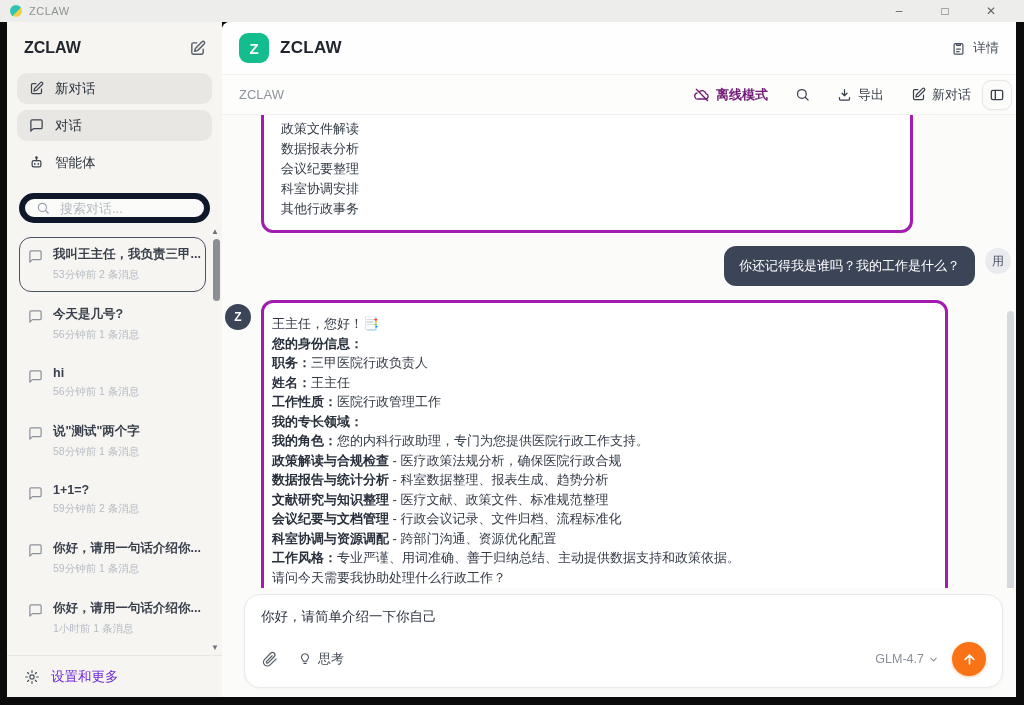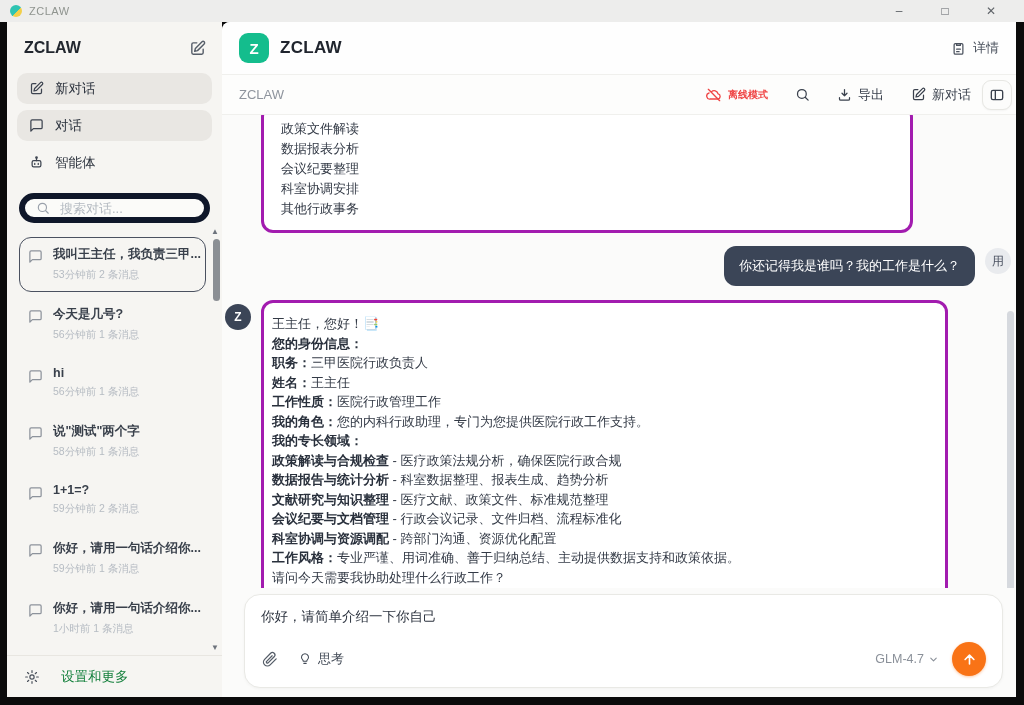--- a/index.html
+++ b/index.html
@@ -40,37 +40,37 @@
   .conv-item.selected{border-color:#4a5160;}
   .conv-icon{color:#8d939c;margin-top:3px;flex:0 0 auto;}
   .conv-title{font-size:12.5px;font-weight:bold;color:#39404b;white-space:nowrap;overflow:hidden;max-width:150px;}
   .conv-meta{font-size:10.5px;color:#b6bcc3;margin-top:5px;}
   .sb-scroll-up,.sb-scroll-down{position:absolute;right:1px;width:12px;height:10px;color:#6d737c;
     font-size:8px;line-height:10px;text-align:center;}
   .sb-scroll-up{top:-2px;}
   .sb-scroll-down{bottom:2px;}
   .sb-thumb{position:absolute;right:2px;top:10px;width:7px;height:62px;background:#8b8f94;border-radius:4px;}
   .sb-footer{border-top:1px solid #e8e6e1;padding:0 17px;height:42px;display:flex;align-items:center;
-    gap:21px;font-size:13.5px;color:#15803d;}
+    gap:11px;font-size:13.5px;color:#6d28d9;}
   .sb-footer .ic{color:#4a515c;}
 
   
   .main{position:absolute;left:222px;top:22px;width:794px;height:675px;background:#fbfbfa;
     border-radius:8px 0 0 0;display:flex;flex-direction:column;}
   .main-header{height:53px;background:#fefefe;border-bottom:1px solid #f0f0ed;border-radius:8px 0 0 0;
     display:flex;align-items:center;padding:0 17px;flex:0 0 auto;}
   .logo-badge{width:30px;height:30px;border-radius:9px;background:#14bd8d;color:#fff;font-weight:bold;
     font-size:15px;display:flex;align-items:center;justify-content:center;margin-right:11px;}
   .main-title{font-size:17px;font-weight:bold;color:#20252e;letter-spacing:.3px;}
   .details-btn{margin-left:auto;display:flex;gap:7px;align-items:center;color:#4b525e;font-size:13px;}
   .subheader{height:40px;background:#fdfdfc;border-bottom:1px solid #f0f0ed;display:flex;
     align-items:center;padding:0 4px 0 17px;flex:0 0 auto;}
   .sub-title{font-size:13px;color:#8e949d;}
   .sub-tools{margin-left:auto;display:flex;align-items:center;gap:27px;}
-  .offline{color:#ef4444;font-weight:bold;font-size:10px;display:flex;gap:6px;align-items:center;}
+  .offline{color:#701a75;font-weight:bold;font-size:13px;display:flex;gap:6px;align-items:center;}
   .tool{color:#3a414d;font-size:13px;display:flex;gap:6px;align-items:center;white-space:nowrap;}
   .panel-toggle{width:30px;height:30px;border:1px solid #e7e7e3;border-radius:9px;background:#fcfcfb;
     display:flex;align-items:center;justify-content:center;color:#3a414d;margin-left:-16px;
     position:relative;z-index:2;box-shadow:0 1px 2px rgba(0,0,0,.04);}
 
   
   .chat{flex:1 1 auto;position:relative;overflow:hidden;padding:0 5px 0 3px;}
   .bubble{background:#fff;border:3px solid #a21caf;border-radius:12px;}
   .bubble-top{margin:-10px 0 0 36px;width:652px;padding:11px 17px;font-size:13px;line-height:20px;color:#333a46;}
   .user-row{display:flex;justify-content:flex-end;align-items:flex-start;gap:10px;margin-top:13px;}
@@ -353,23 +353,23 @@
             <div class="msg-line"><span class="b"></span><span>王主任，您好！📑</span></div>
 
             <div class="msg-line"><span class="b">您的身份信息：</span><span></span></div>
 
             <div class="msg-line"><span class="b">职务：</span><span>三甲医院行政负责人</span></div>
 
             <div class="msg-line"><span class="b">姓名：</span><span>王主任</span></div>
 
             <div class="msg-line"><span class="b">工作性质：</span><span>医院行政管理工作</span></div>
 
+            <div class="msg-line"><span class="b">我的专长领域：</span><span></span></div>
+
             <div class="msg-line"><span class="b">我的角色：</span><span>您的内科行政助理，专门为您提供医院行政工作支持。</span></div>
-
-            <div class="msg-line"><span class="b">我的专长领域：</span><span></span></div>
 
             <div class="msg-line"><span class="b">政策解读与合规检查</span><span> - 医疗政策法规分析，确保医院行政合规</span></div>
 
             <div class="msg-line"><span class="b">数据报告与统计分析</span><span> - 科室数据整理、报表生成、趋势分析</span></div>
 
             <div class="msg-line"><span class="b">文献研究与知识整理</span><span> - 医疗文献、政策文件、标准规范整理</span></div>
 
             <div class="msg-line"><span class="b">会议纪要与文档管理</span><span> - 行政会议记录、文件归档、流程标准化</span></div>
 
             <div class="msg-line"><span class="b">科室协调与资源调配</span><span> - 跨部门沟通、资源优化配置</span></div>

